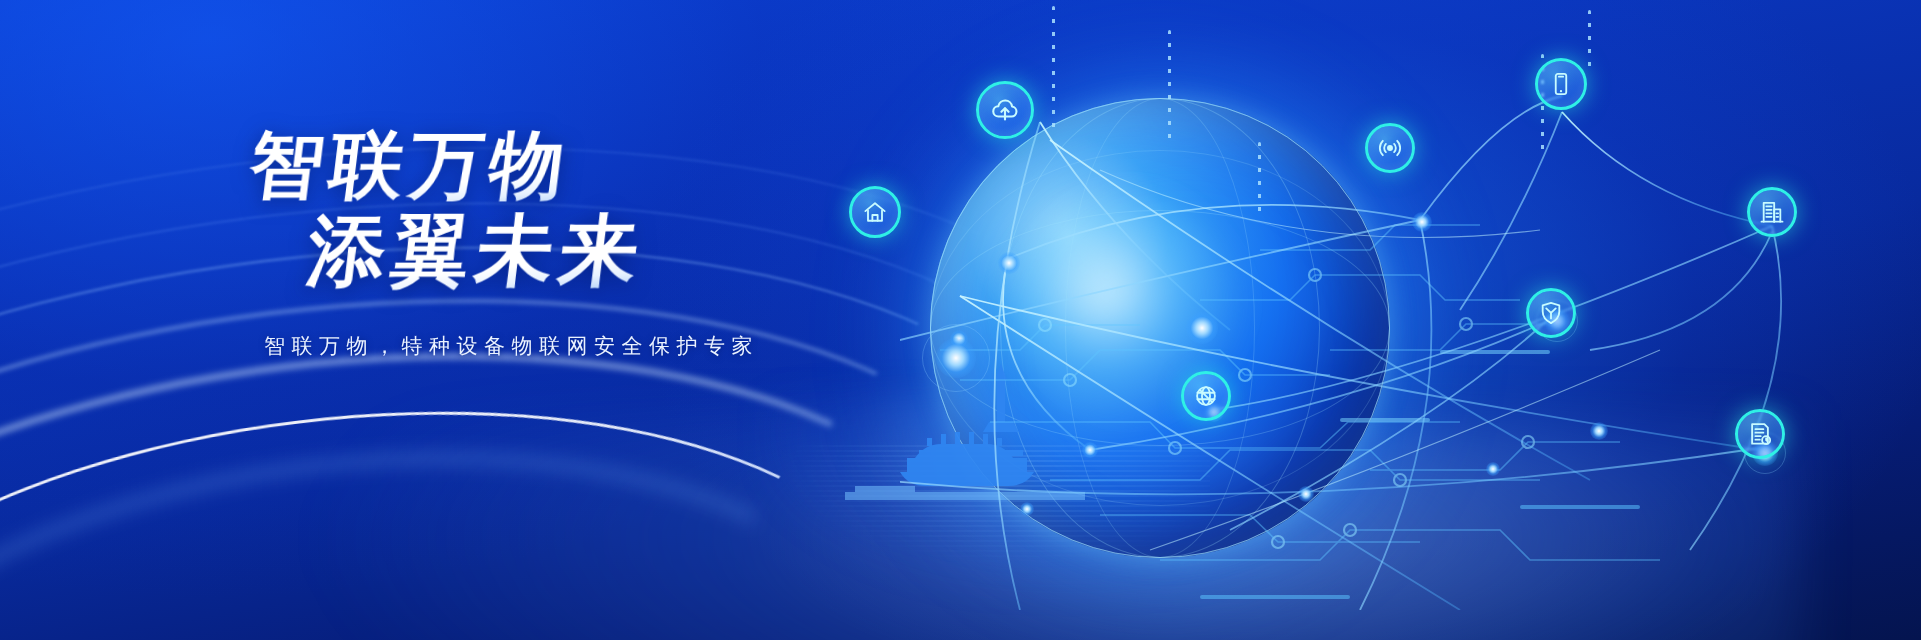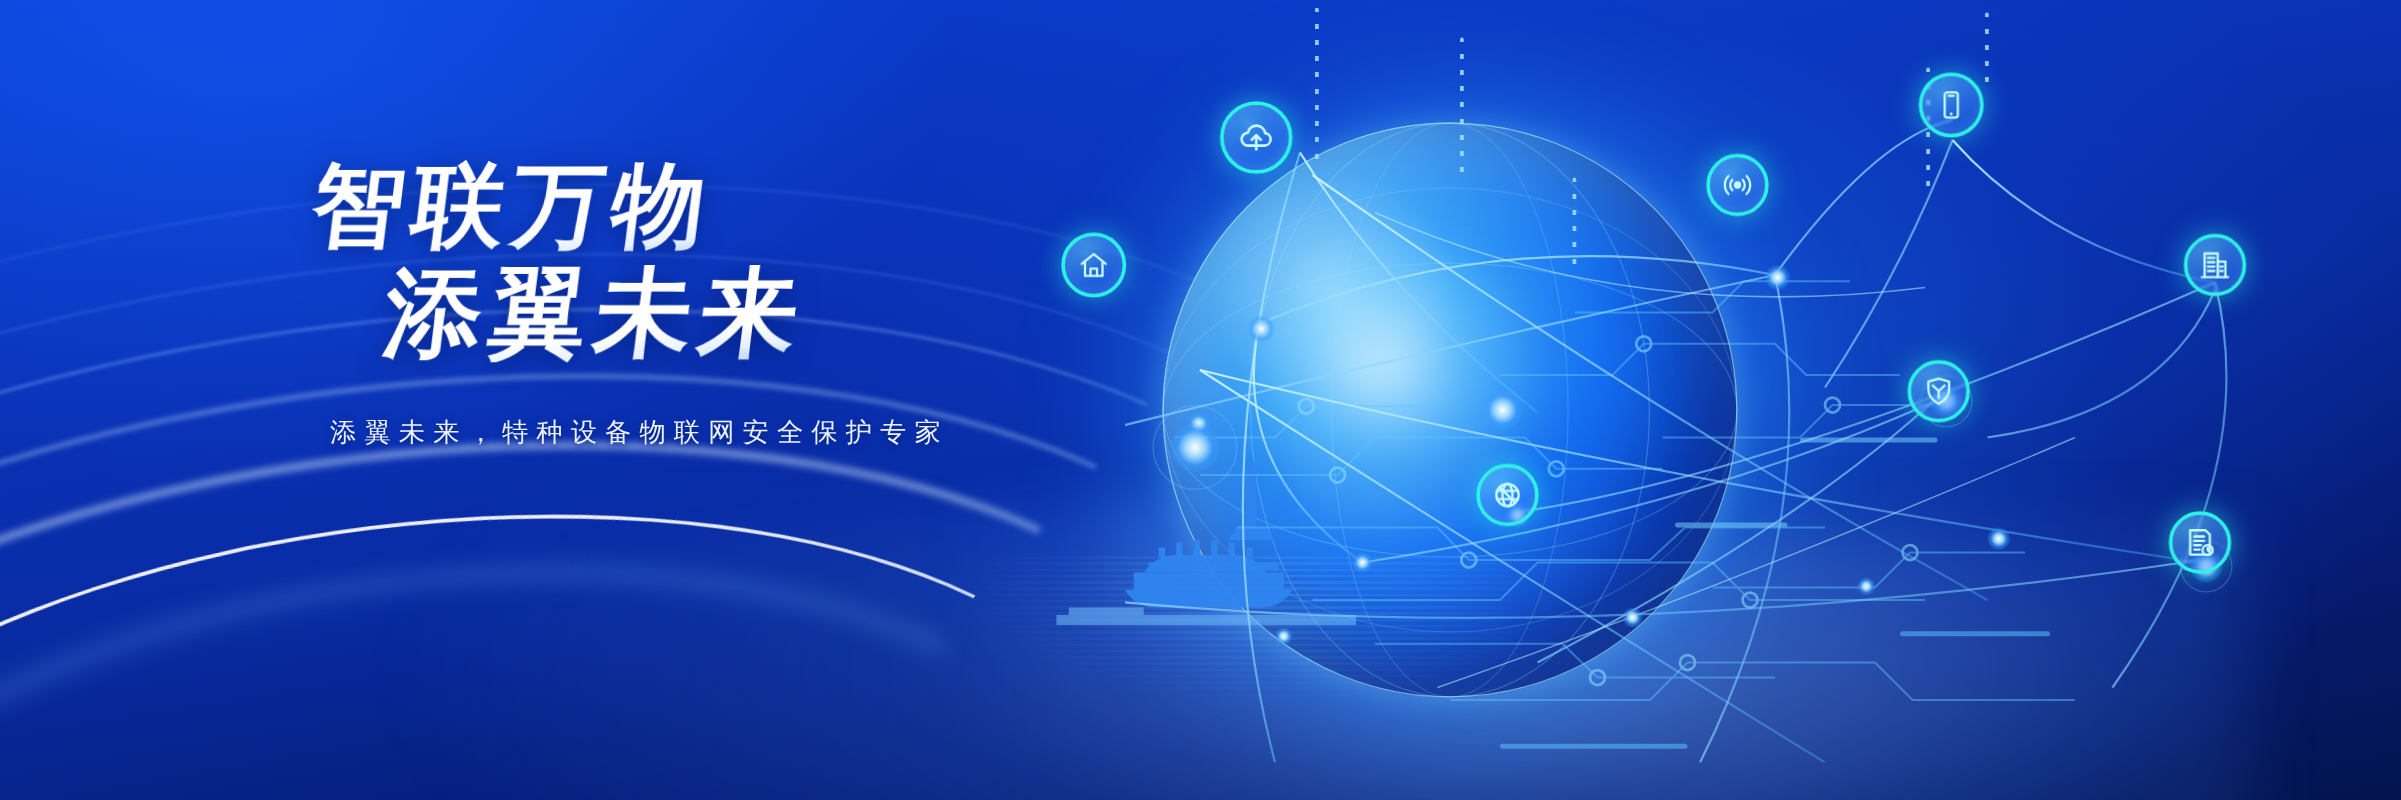--- a/index.html
+++ b/index.html
@@ -117,21 +117,21 @@
     <div class="streak s6"></div>
     <div class="streak s4"></div>
     <div class="streak s5"></div>
   </div>
   <div class="glowfloor"></div>
   <div class="floorhaze"></div>
 
   <div class="copy">
     <div class="hl hl1">智联万物</div>
     <div class="hl hl2">添翼未来</div>
-    <div class="sub">添翼未来，特种设备物联网安全保护专家</div>
+    <div class="sub">智联万物，特种设备物联网安全保护专家</div>
   </div>
 
   <div class="globe-wrap">
 
     <div class="globe"></div>
     <div class="globe-core"></div>
     <div class="globe-rim"></div>
 
     <div class="merid m1"></div>
     <div class="merid m2"></div>

